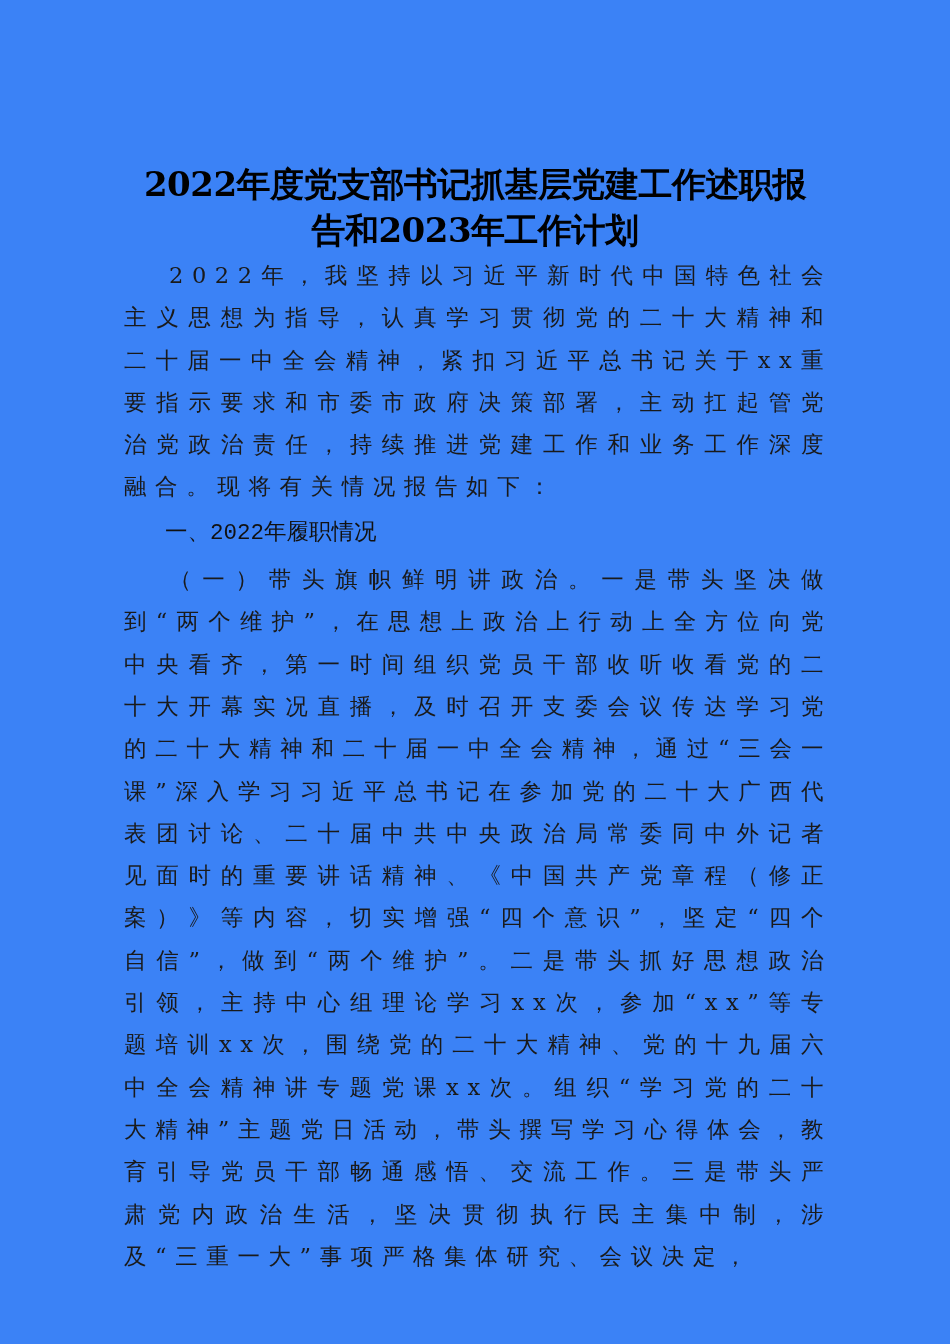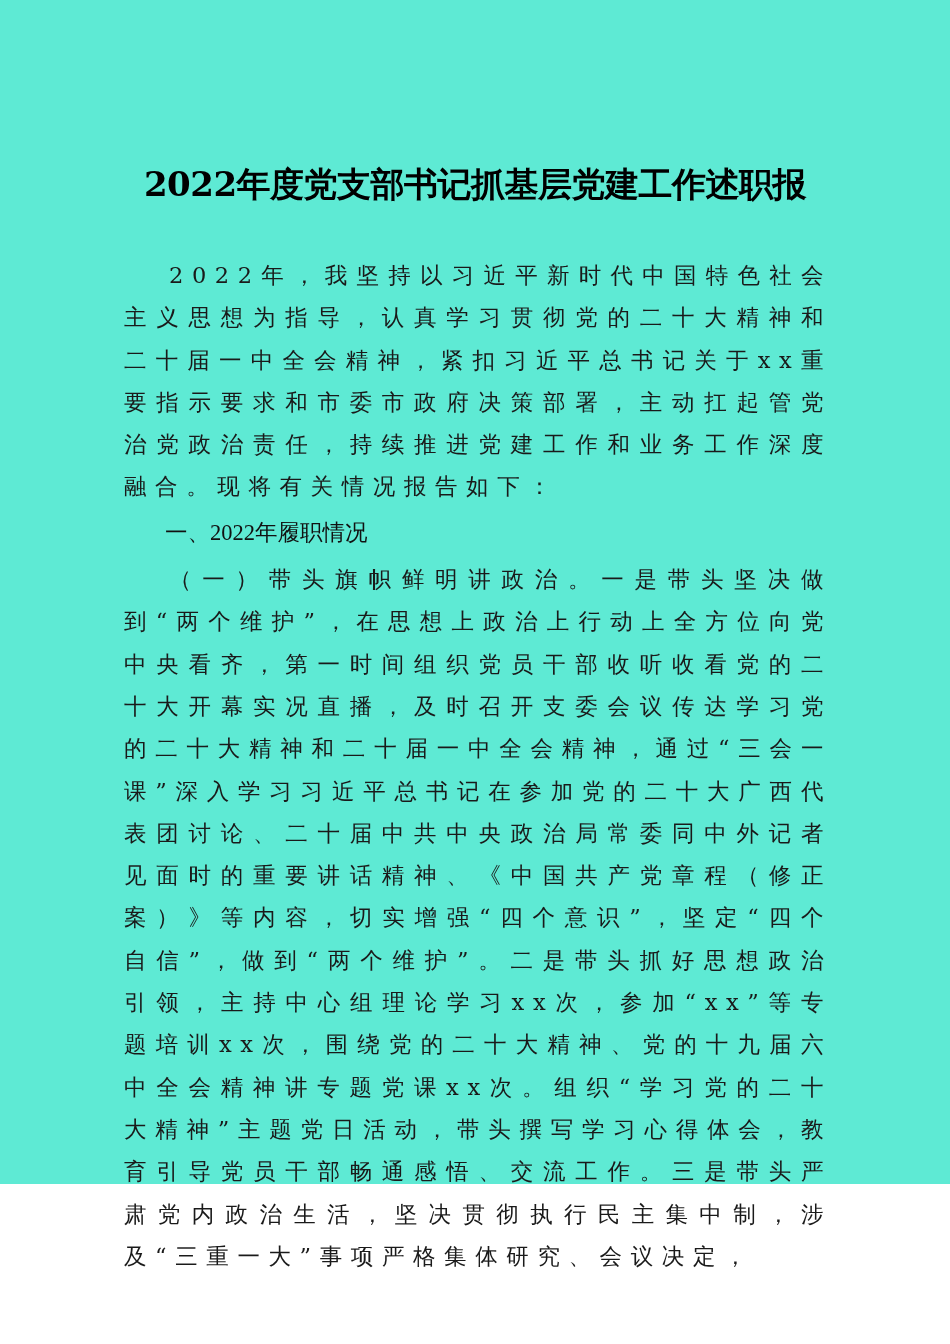--- a/index.html
+++ b/index.html
@@ -11,22 +11,22 @@
     width: 950px;
     height: 1344px;
     position: relative;
     overflow: hidden;
     color: #111111;
   }
   .page {
     position: absolute;
     left: 0; top: 0;
     width: 950px;
-    height: 1184px;
-    background: #5eead4;
+    height: 1344px;
+    background: #3b82f6;
   }
   .title {
     position: absolute;
     left: 100px;
     width: 750px;
     top: 138px;
     text-align: center;
     font-family: "DejaVu Serif", "Liberation Serif", serif;
     font-weight: bold;
     font-size: 34px;
@@ -48,36 +48,37 @@
   .para {
     margin: 4px;
     text-indent: 2em;
     text-align: justify;
     text-align-last: left;
     letter-spacing: 8.6px;
   }
   .heading1 {
     margin: 0;
     text-indent: 2em;
-    font-family: Liberation Serif, serif;
+    font-family: Liberation Mono, monospace;
     font-size: 22.5px;
     letter-spacing: 0px;
     color: #111111;
   }
   .sub-head {
     letter-spacing: 8.6px;
   }
 </style>
 </head>
 <body>
 
 <div class="page">
 
   <h1 class="title">
     <span>2022年度党支部书记抓基层党建工作述职报</span>
+    <span>告和2023年工作计划</span>
   </h1>
 
   <div class="body">
     <p class="para">2022年，我坚持以习近平新时代中国特色社会主义思想为指导，认真学习贯彻党的二十大精神和二十届一中全会精神，紧扣习近平总书记关于xx重要指示要求和市委市政府决策部署，主动扛起管党治党政治责任，持续推进党建工作和业务工作深度融合。现将有关情况报告如下：</p>
 
     <p class="heading1">一、2022年履职情况</p>
 
     <p class="para"><span class="sub-head">（一）带头旗帜鲜明讲政治。</span><span>一是带头坚决做到“两个维护”，在思想上政治上行动上全方位向党中央看齐，第一时间组织党员干部收听收看党的二十大开幕实况直播，及时召开支委会议传达学习党的二十大精神和二十届一中全会精神，通过“三会一课”深入学习习近平总书记在参加党的二十大广西代表团讨论、二十届中共中央政治局常委同中外记者见面时的重要讲话精神、《中国共产党章程（修正案）》等内容，切实增强“四个意识”，坚定“四个自信”，做到“两个维护”。二是带头抓好思想政治引领，主持中心组理论学习xx次，参加“xx”等专题培训xx次，围绕党的二十大精神、党的十九届六中全会精神讲专题党课xx次。组织“学习党的二十大精神”主题党日活动，带头撰写学习心得体会，教育引导党员干部畅通感悟、交流工作。三是带头严肃党内政治生活，坚决贯彻执行民主集中制，涉及“三重一大”事项严格集体研究、会议决定，</span></p>
   </div>
 

